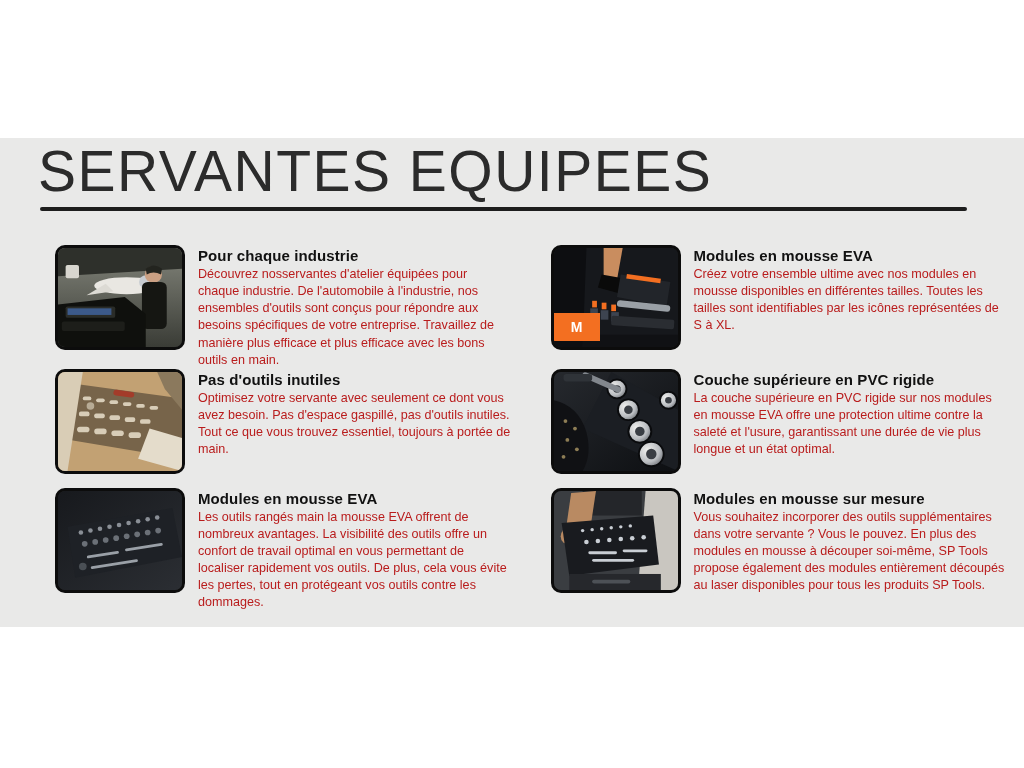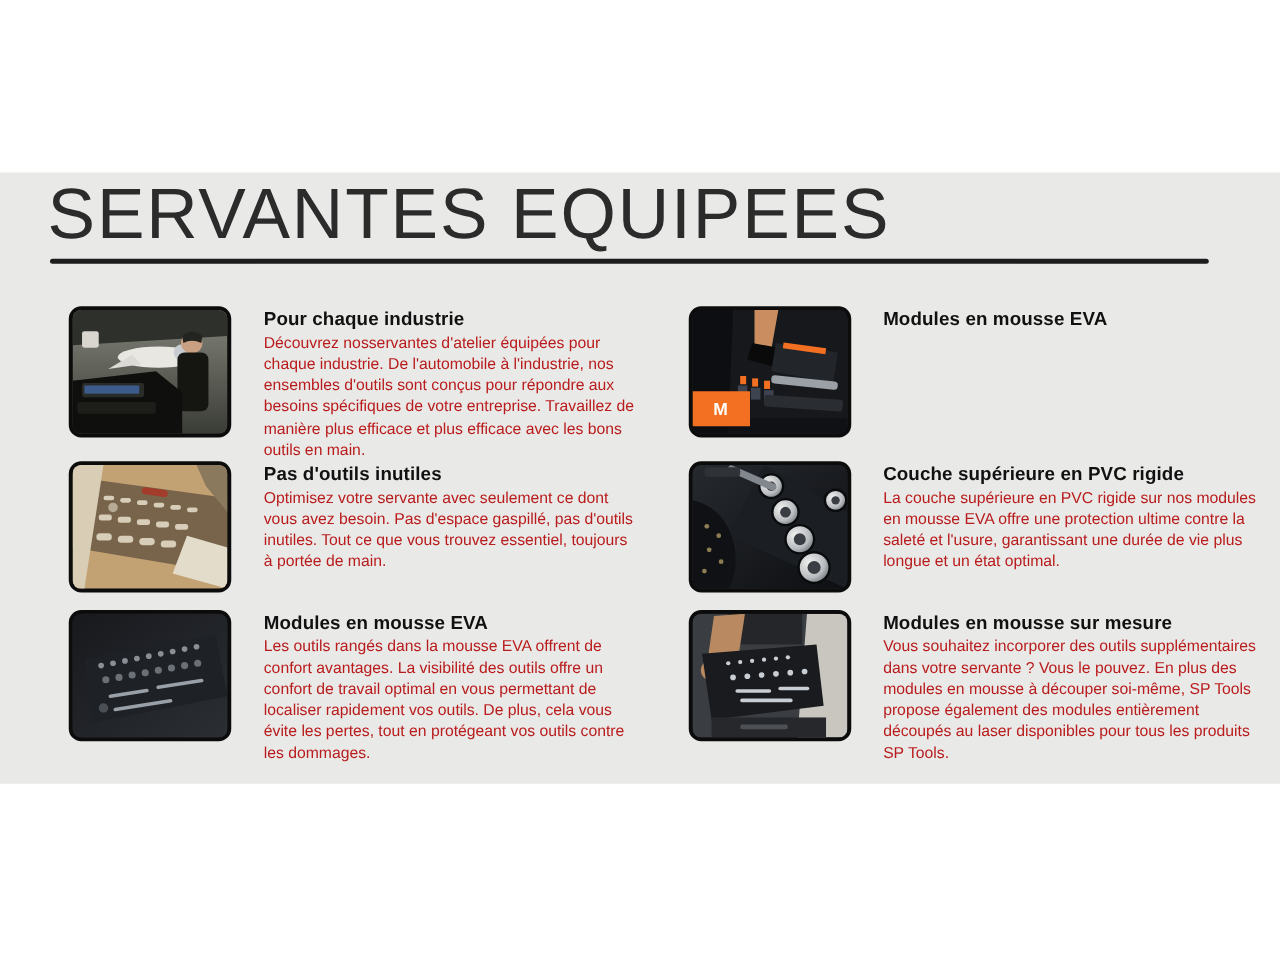--- a/index.html
+++ b/index.html
@@ -30,21 +30,21 @@
   .thumb{
     position:relative;flex:0 0 124px;width:124px;height:99px;
     border:3px solid #0c0c0c;border-radius:10px;overflow:hidden;background:#222;
   }
   .thumb svg{display:block;width:100%;height:100%;}
   .badge{
     position:absolute;left:0;bottom:6px;width:46px;height:28px;
     background:#f36f21;color:#ffffff;font-weight:700;font-size:14px;
     display:flex;align-items:center;justify-content:center;
   }
-  .txt{margin-left:26px;padding-top:2px;}
+  .txt{margin-left:13px;padding-top:2px;}
   .txt h3{
     margin:0 0 2px 0;font-size:15px;font-weight:700;color:#111111;letter-spacing:.1px;
   }
   .txt p{
     margin:0;font-size:12.6px;line-height:1.36;color:#b91c1c;max-width:318px;
   }
 </style>
 </head>
 <body>
 
@@ -155,21 +155,21 @@
             <g fill="#9aa0a7">
               <rect x="30" y="66" width="34" height="3" rx="1.5" transform="rotate(-9 47 67)"></rect>
               <rect x="70" y="58" width="40" height="3" rx="1.5" transform="rotate(-9 90 59)"></rect>
               <rect x="34" y="76" width="50" height="3" rx="1.5" transform="rotate(-9 59 77)"></rect>
             </g>
             <circle cx="26" cy="80" r="4" fill="#4a4f55"></circle>
           </svg>
         </div>
         <div class="txt">
           <h3>Modules en mousse EVA</h3>
-          <p>Les outils rangés dans la mousse EVA offrent de confort avantages. La visibilité des outils offre un confort de travail optimal en vous permettant de localiser rapidement vos outils. De plus, cela vous évite les pertes, tout en protégeant vos outils contre les dommages.</p>
+          <p>Les outils rangés main la mousse EVA offrent de nombreux avantages. La visibilité des outils offre un confort de travail optimal en vous permettant de localiser rapidement vos outils. De plus, cela vous évite les pertes, tout en protégeant vos outils contre les dommages.</p>
         </div>
       </div>
 
       <div class="item">
         <div class="thumb">
           <svg viewBox="0 0 130 105" preserveAspectRatio="none" aria-hidden="true">
             <rect width="130" height="105" fill="#16181c"></rect>
             <polygon points="0,0 34,0 30,105 0,105" fill="#0d0e11"></polygon>
             <polygon points="52,0 72,0 66,34 52,30" fill="#c98d5f"></polygon>
             <path d="M50 28 l22,4 l-4,16 l-22,-6 z" fill="#0a0a0a"></path>
@@ -186,20 +186,21 @@
               <rect x="60" y="68" width="8" height="10"></rect>
             </g>
             <rect x="66" y="58" width="56" height="7" rx="3" fill="#9aa0a6" transform="rotate(6 94 61)"></rect>
             <rect x="60" y="74" width="66" height="10" rx="2" fill="#2a2d32" transform="rotate(4 93 79)"></rect>
             <rect x="30" y="92" width="100" height="13" fill="#101114"></rect>
           </svg>
           <div class="badge">M</div>
         </div>
         <div class="txt">
           <h3>Modules en mousse EVA</h3>
+          <p>Créez votre ensemble ultime avec nos modules en mousse disponibles en différentes tailles. Toutes les tailles sont identifiables par les icônes représentées de S à XL.</p>
         </div>
       </div>
 
       <div class="item">
         <div class="thumb">
           <svg viewBox="0 0 130 105" preserveAspectRatio="none" aria-hidden="true">
             <defs>
               <radialGradient id="g6" cx="0.35" cy="0.35" r="0.8">
                 <stop offset="0" stop-color="#f0f0ee"></stop>
                   <stop offset="0.6" stop-color="#b9bcc0"></stop>

